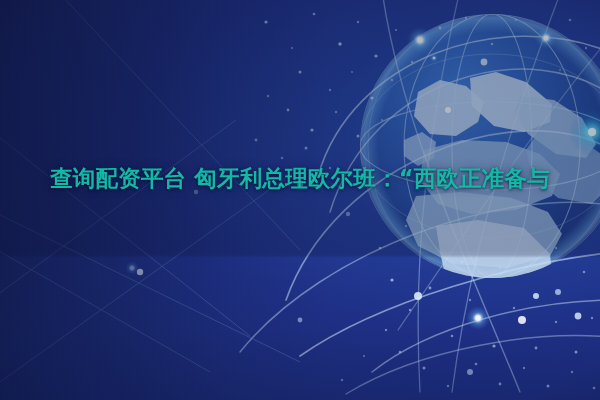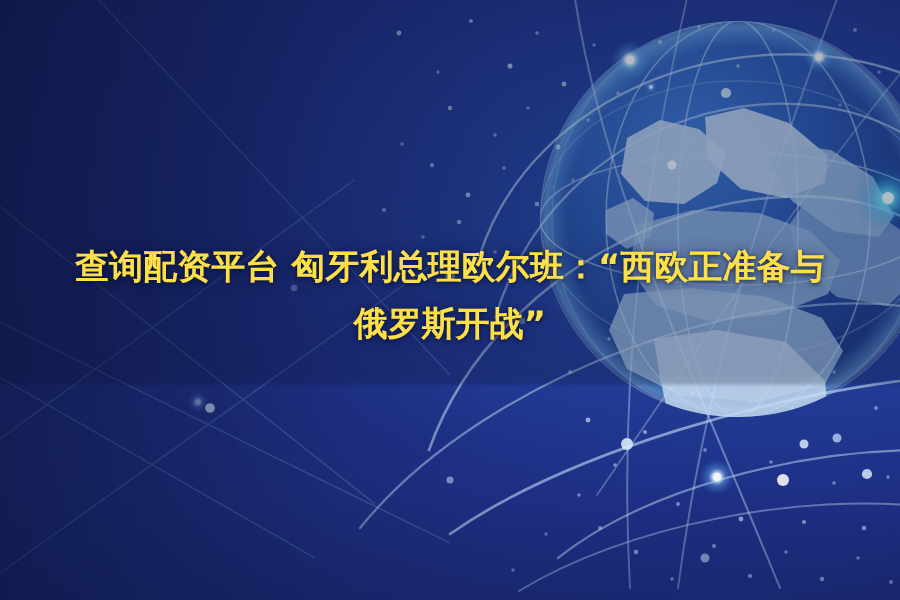--- a/index.html
+++ b/index.html
@@ -46,21 +46,21 @@
   }
   #vignette {
     background:
       radial-gradient(125% 115% at 50% 50%, rgba(0,0,0,0) 52%, rgba(5,9,32,0.38) 100%);
   }
   .headline {
     position: absolute;
     left: 0;
     right: 0;
     text-align: center;
-    color: #fde047;
+    color: #14b8a6;
     font-weight: 700;
     font-size: 23px;
     line-height: 38px;
     letter-spacing: 0.2px;
     text-shadow: 0 1px 3px rgba(6,12,40,0.75), 0 0 10px rgba(10,20,60,0.45);
     white-space: nowrap;
   }
   #line1 { top: 159px; font-size: 22.5px; }
   #line2 { top: 197px; font-size: 22.5px; }
 </style>
@@ -249,15 +249,14 @@
       <circle cx="462" cy="262" r="1.2" opacity="0.45"></circle>
         <circle cx="500" cy="268" r="1.1" opacity="0.4"></circle>
     </g>
   </svg>
 
   <div class="layer" id="bg-leftdark"></div>
   <div class="layer" id="bg-bands"></div>
   <div class="layer" id="vignette"></div>
 
   <div class="headline" id="line1">查询配资平台 匈牙利总理欧尔班：“西欧正准备与</div>
-  <div class="headline" id="line2">俄罗斯开战”</div>
 
 </div>
 
 </body></html>

